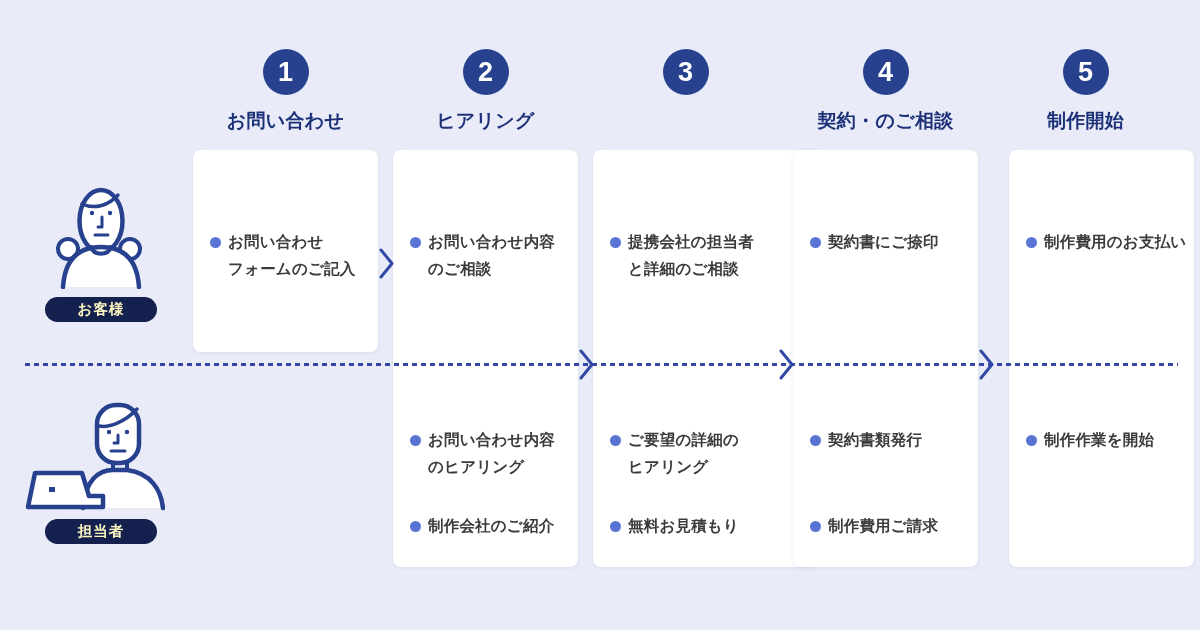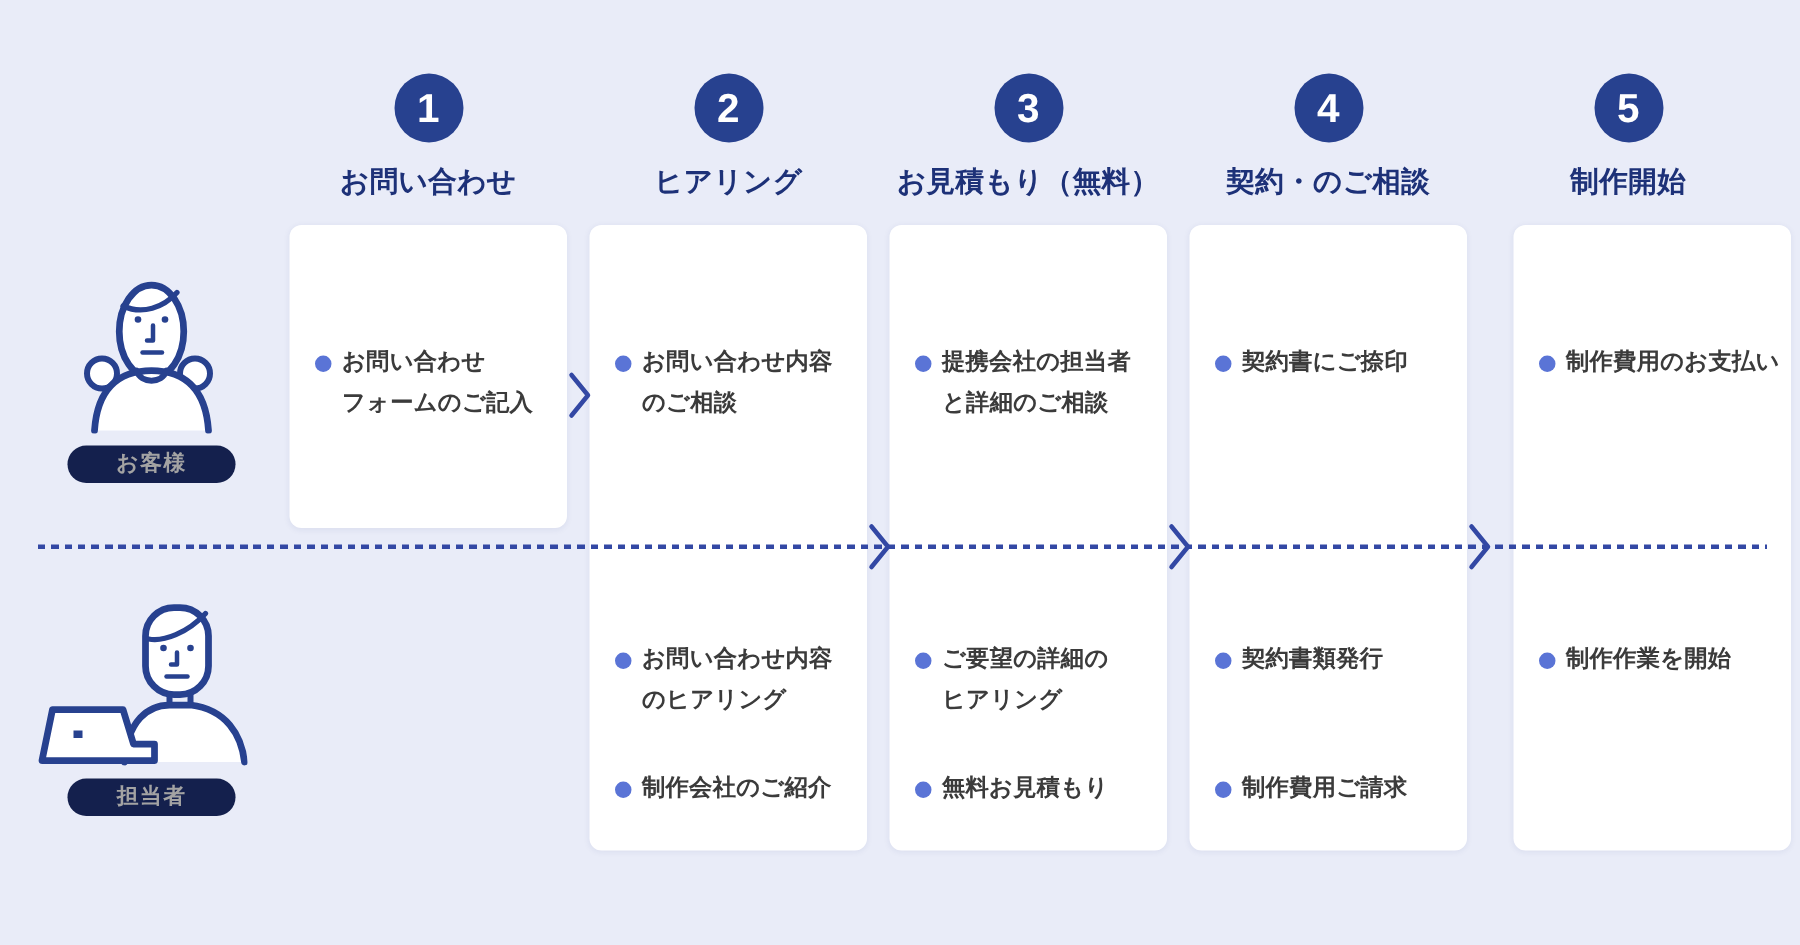--- a/index.html
+++ b/index.html
@@ -20,21 +20,21 @@
   .slot{position:absolute;left:17px;right:6px;}
   .slot-top{top:79px;}
   .slot-b1{top:277px;}
   .slot-b2{top:349px;margin-top:14px;}
   .item{display:flex;align-items:flex-start;}
   .dot{flex:none;width:11px;height:11px;border-radius:50%;background:#5a74d6;margin:8px 7px 0 0;}
   .txt{font-size:15.5px;font-weight:700;color:#3b3b3b;line-height:1.72;white-space:pre-line;letter-spacing:0.2px;}
 
   
   .actor-pill{position:absolute;left:45px;width:112px;height:25px;border-radius:13px;background:#14204d;
-    color:#a3a3a3;font-size:14.5px;font-weight:700;line-height:25px;text-align:center;letter-spacing:1px;}
+    color:#fef9c3;font-size:14.5px;font-weight:700;line-height:25px;text-align:center;letter-spacing:1px;}
   .actor-icon{position:absolute;}
 
   
   .dotted-line{position:absolute;left:25px;top:363px;width:1153px;height:3px;z-index:2;
     background:repeating-linear-gradient(90deg,#3348a4 0px,#3348a4 5px,transparent 5px,transparent 9px);}
   .flow-chevron{position:absolute;z-index:3;}
 </style>
 </head>
 <body>
 
@@ -43,21 +43,20 @@
   <div class="step-head" style="left:193px;">
     <div class="step-circle">1</div>
     <div class="step-label">お問い合わせ</div>
   </div>
   <div class="step-head" style="left:393px;">
     <div class="step-circle">2</div>
     <div class="step-label">ヒアリング</div>
   </div>
   <div class="step-head" style="left:593px;">
     <div class="step-circle">3</div>
-    <div class="step-label">お見積もり（無料）</div>
   </div>
   <div class="step-head" style="left:793px;">
     <div class="step-circle">4</div>
     <div class="step-label">契約・のご相談</div>
   </div>
   <div class="step-head" style="left:993px;">
     <div class="step-circle">5</div>
     <div class="step-label">制作開始</div>
   </div>
 
@@ -119,21 +118,21 @@
       </div>
     </div>
     <div class="slot slot-b2">
       <div class="item">
         <span class="dot"></span>
         <span class="txt">制作会社のご紹介</span>
       </div>
     </div>
   </div>
 
-  <div class="card tall" style="left:593px;">
+  <div class="card tall" style="left:593px;padding-left:41px;">
     <div class="slot slot-top">
       <div class="item">
         <span class="dot"></span>
         <span class="txt">提携会社の担当者
 と詳細のご相談</span>
       </div>
     </div>
     <div class="slot slot-b1">
       <div class="item">
         <span class="dot"></span>

